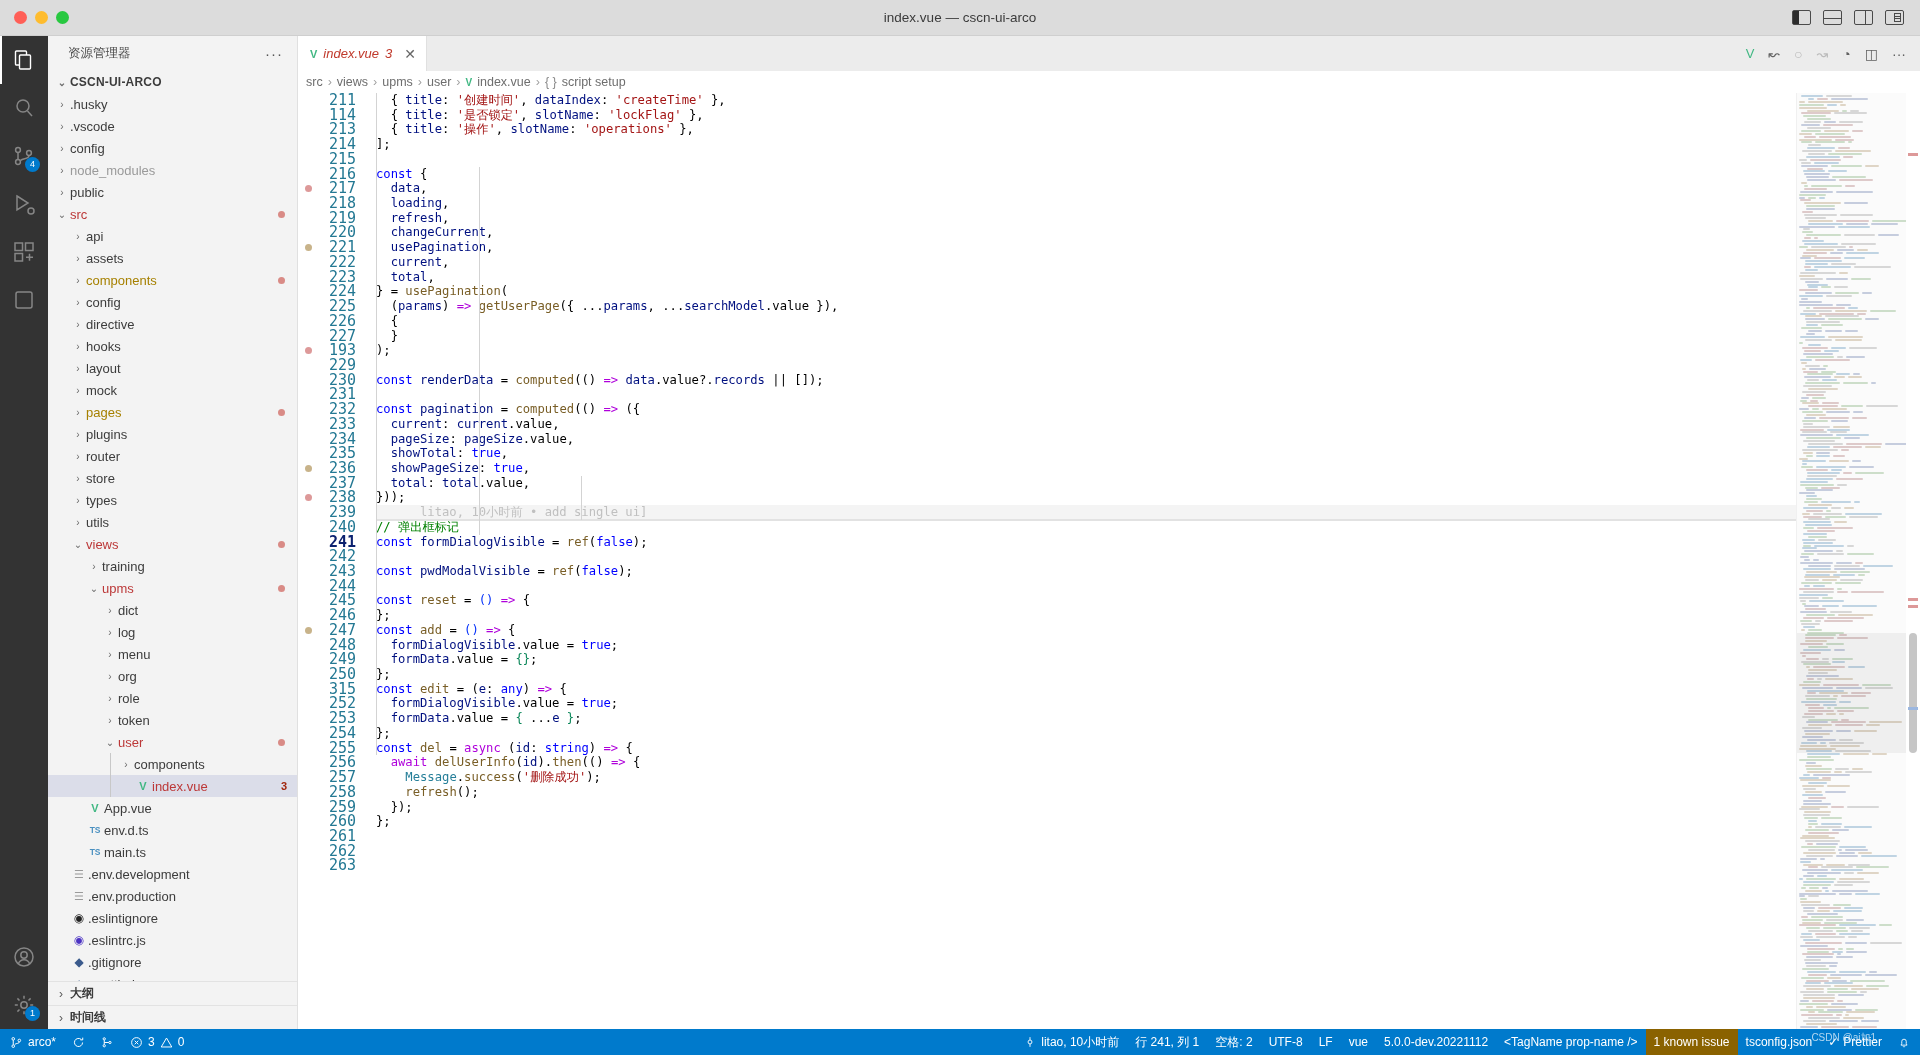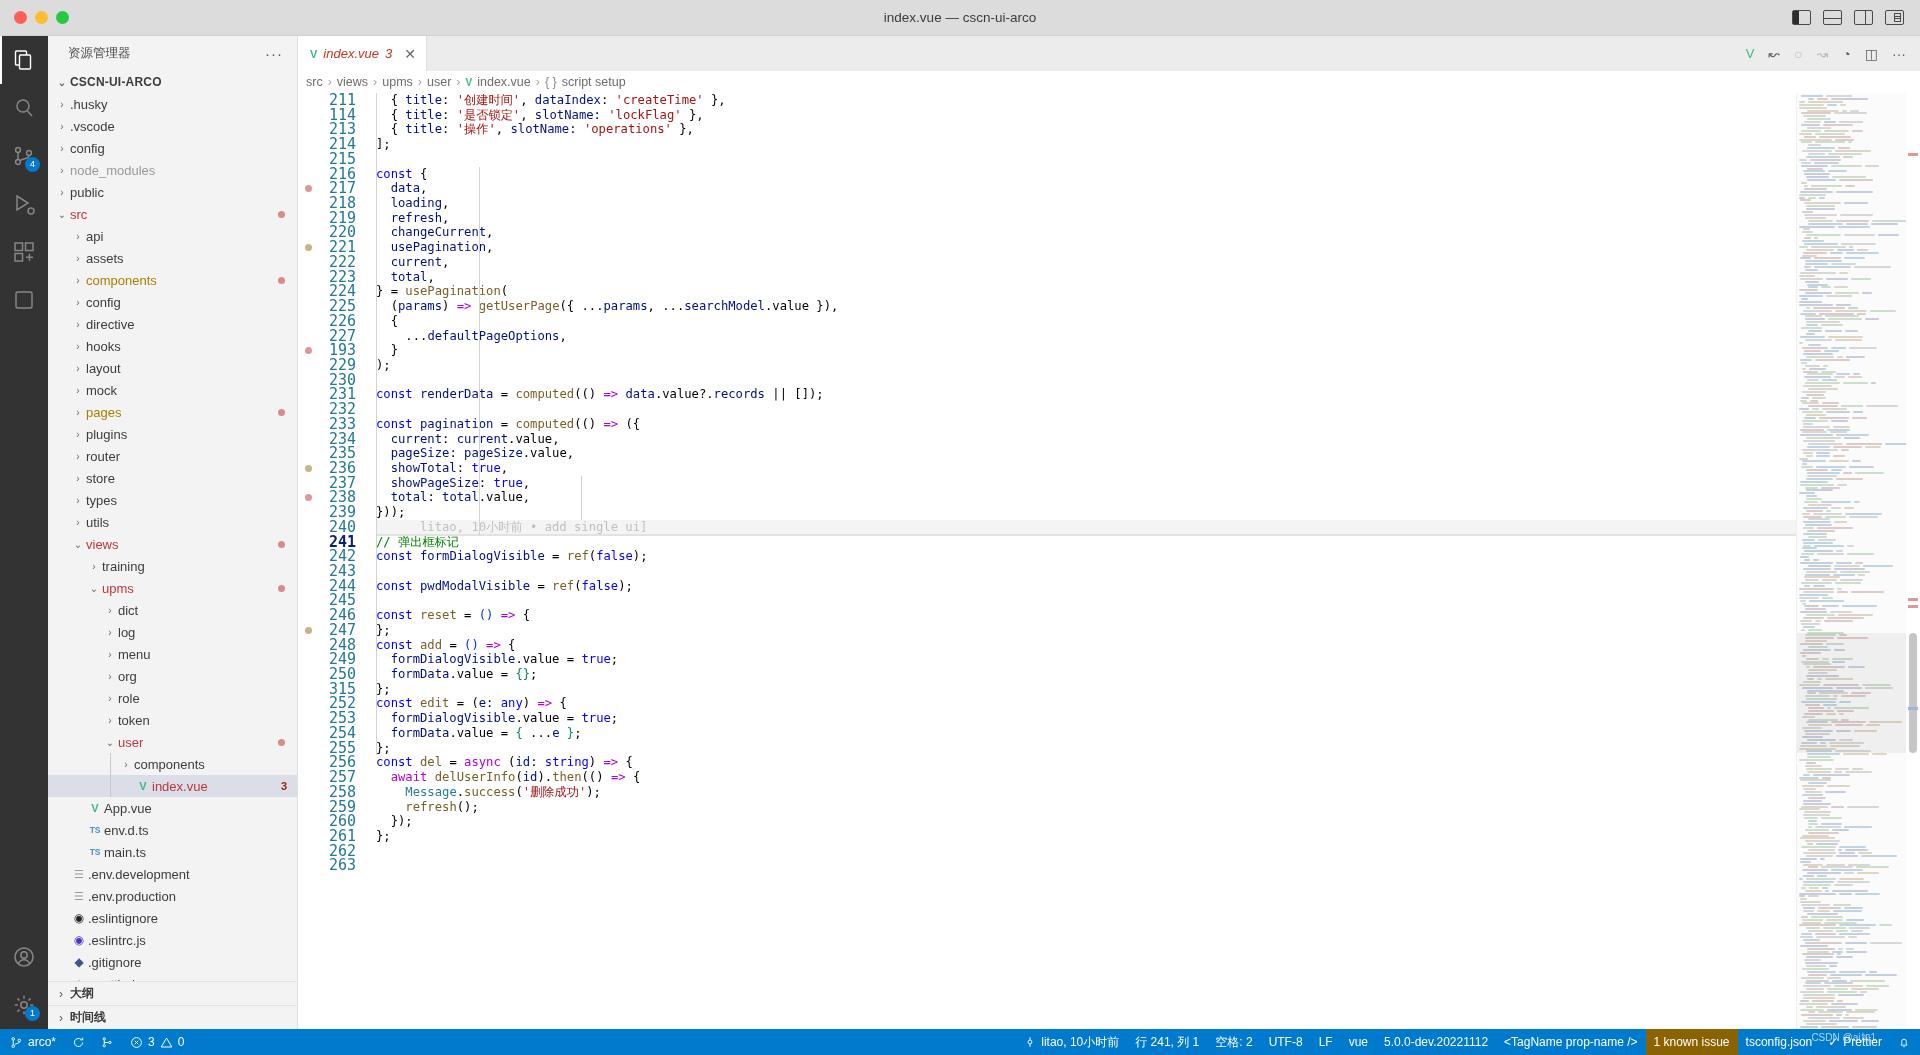--- a/index.html
+++ b/index.html
@@ -582,21 +582,20 @@
             <div class="cline"><span class="k-var">  data</span><span class="k-pun">,</span></div>
             <div class="cline"><span class="k-var">  loading</span><span class="k-pun">,</span></div>
             <div class="cline"><span class="k-var">  refresh</span><span class="k-pun">,</span></div>
             <div class="cline"><span class="k-var">  changeCurrent</span><span class="k-pun">,</span></div>
             <div class="cline"><span class="k-var">  usePagination</span><span class="k-pun">,</span></div>
             <div class="cline"><span class="k-var">  current</span><span class="k-pun">,</span></div>
             <div class="cline"><span class="k-var">  total</span><span class="k-pun">,</span></div>
             <div class="cline"><span class="k-pun">} = </span><span class="k-fn">usePagination</span><span class="k-pun">(</span></div>
             <div class="cline"><span class="k-pun">  (</span><span class="k-var">params</span><span class="k-pun">) </span><span class="k-ctl">=&gt;</span><span class="k-pun"> </span><span class="k-fn">getUserPage</span><span class="k-pun">({ ...</span><span class="k-var">params</span><span class="k-pun">, ...</span><span class="k-var">searchModel</span><span class="k-pun">.value }),</span></div>
             <div class="cline"><span class="k-pun">  {</span></div>
-            <div class="cline"><span class="k-pun">    ...</span><span class="k-var">defaultPageOptions</span><span class="k-pun">,</span></div>
             <div class="cline"><span class="k-pun">  }</span></div>
             <div class="cline"><span class="k-pun">);</span></div>
             <div class="cline"></div>
             <div class="cline"><span class="k-kw">const</span><span class="k-pun"> </span><span class="k-var">renderData</span><span class="k-pun"> = </span><span class="k-fn">computed</span><span class="k-pun">(() </span><span class="k-ctl">=&gt;</span><span class="k-pun"> </span><span class="k-var">data</span><span class="k-pun">.value?.</span><span class="k-var">records</span><span class="k-pun"> || []);</span></div>
             <div class="cline"></div>
             <div class="cline"><span class="k-kw">const</span><span class="k-pun"> </span><span class="k-var">pagination</span><span class="k-pun"> = </span><span class="k-fn">computed</span><span class="k-pun">(() </span><span class="k-ctl">=&gt;</span><span class="k-pun"> ({</span></div>
             <div class="cline"><span class="k-var">  current</span><span class="k-pun">: </span><span class="k-var">current</span><span class="k-pun">.value,</span></div>
             <div class="cline"><span class="k-var">  pageSize</span><span class="k-pun">: </span><span class="k-var">pageSize</span><span class="k-pun">.value,</span></div>
             <div class="cline"><span class="k-var">  showTotal</span><span class="k-pun">: </span><span class="k-kw">true</span><span class="k-pun">,</span></div>
             <div class="cline"><span class="k-var">  showPageSize</span><span class="k-pun">: </span><span class="k-kw">true</span><span class="k-pun">,</span></div>

